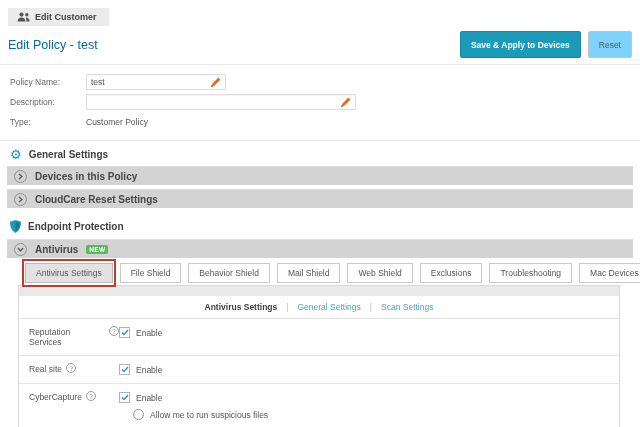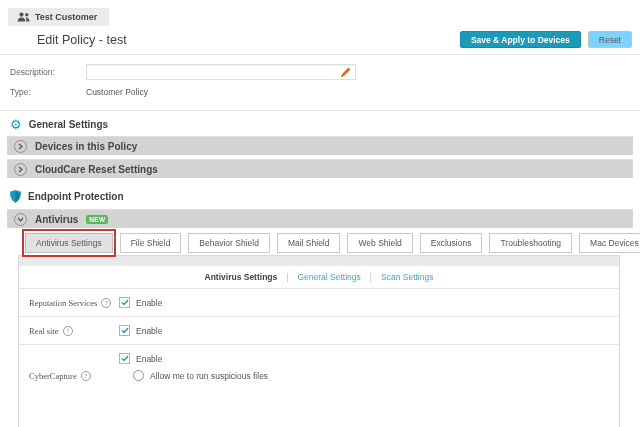--- a/index.html
+++ b/index.html
@@ -13,23 +13,23 @@
   
   .customer-tab {
     display:inline-flex; align-items:center; gap:5px;
     margin:8px 0 0 8px; padding:4px 12px 4px 9px;
     background:#ebebeb; cursor:pointer;
   }
   .customer-tab .lbl { font-size:9px; color:#444; font-weight:bold; }
 
   
   .title-row { display:flex; align-items:center; padding:5px 8px 0 8px; }
-  .page-title { font-size:12.5px; font-weight:400; color:#404040;margin-left:29px; }
+  .page-title { font-size:12.5px; font-weight:400; color:#0369a1; }
   .actions { margin-left:auto; display:flex; gap:7px; }
-  .btn { font-family:inherit; font-size:8.5px; height:17px; padding:0 10px;
+  .btn { font-family:inherit; font-size:8.5px; height:27px; padding:0 10px;
          border-radius:2px; cursor:pointer; }
   .btn-primary { background:#1b9aba; border:1px solid #1789a7; color:#fff; font-weight:bold; }
   .btn-default { background:#7dd3fc; border:1px solid #c2c2c2; color:#555; }
 
   .divider { border-top:1px solid #e7e7e7; margin-top:6px; }
 
   
   .form { padding:7px 10px 2px 10px; }
   .form-row { display:flex; align-items:center; height:20px; }
   .form-label { width:76px; font-size:8.5px; color:#666; }
@@ -86,21 +86,21 @@
     margin:2px 20px 0 18px; border:1px solid #d9d9d9; background:#fff; height:177px;
   }
   .panel-strip { height:10px; background:#e9e9e9; }
   .subnav { display:flex; justify-content:center; align-items:center; gap:9px;
             height:22px; font-size:8.5px; }
   .subnav .current { color:#3f3f3f; font-weight:bold; }
   .subnav .sep { color:#bbb; }
   .subnav a { color:#4da3c4; text-decoration:none; cursor:pointer; }
 
   .setting-row { display:flex; border-top:1px solid #e5e5e5; padding:8px 0 8px 10px; }
-  .setting-label { width:90px; font-size:8.5px; color:#555; display:flex; gap:4px; align-items:flex-end;font-family:Liberation Serif, serif; }
+  .setting-label { width:90px; font-size:8.5px; color:#555; display:flex; gap:4px; align-items:flex-start; }
   .help {
     width:10px; height:10px; border-radius:50%; border:1px solid #9a9a9a; color:#8a8a8a;
     font-size:7px; display:inline-flex; align-items:center; justify-content:center;
     flex:none; cursor:pointer; margin-top:-1px;
   }
   .ctrl { display:flex; flex-direction:column; gap:6px; }
   .cb-line, .radio-line { display:flex; align-items:center; gap:6px; font-size:8.5px; }
   .radio-line { margin-left:14px; }
   .checkbox {
     width:11px; height:11px; border:1px solid #b3b3b3; background:#fff;
@@ -123,36 +123,48 @@
     <span style="display:flex;">
       <svg width="13" height="10" viewBox="0 0 13 10">
           <g fill="#555">
         <circle cx="4.5" cy="2.6" r="2.1"></circle>
             <path d="M0.6 9.6 C0.6 6.8 2.3 5.6 4.5 5.6 C6.7 5.6 8.4 6.8 8.4 9.6 Z"></path>
         <circle cx="9.8" cy="2.8" r="1.7"></circle>
             <path d="M8.9 5.4 C11 5.3 12.5 6.5 12.5 9.6 L9.4 9.6 C9.4 7.8 9.2 6.4 8.9 5.4 Z"></path>
       </g>
         </svg>
     </span>
-    <span class="lbl">Test Customer</span>
+    <span class="lbl">Edit Customer</span>
   </div>
 
   
   <div class="title-row">
     <div class="page-title">Edit Policy - test</div>
     <div class="actions">
       <button class="btn btn-primary">Save &amp; Apply to Devices</button>
       <button class="btn btn-default">Reset</button>
     </div>
   </div>
 
   <div class="divider"></div>
 
   
   <div class="form">
+    <div class="form-row">
+      <span class="form-label">Policy Name:</span>
+      <div class="tinput w-name">
+        <input value="test" style="">
+        <span class="edit-ico">
+          <svg width="10" height="10" viewBox="0 0 10 10">
+              <polygon points="0,10 1.6,6.4 7.4,0.6 9.4,2.6 3.6,8.4" fill="#e8661f"></polygon>
+              <polygon points="0,10 0.7,8 2,9.2" fill="#b34d14"></polygon>
+            </svg>
+        </span>
+      </div>
+    </div>
     <div class="form-row">
       <span class="form-label">Description:</span>
       <div class="tinput w-desc">
         <input value="" style="">
         <span class="edit-ico">
           <svg width="10" height="10" viewBox="0 0 10 10">
               <polygon points="0,10 1.6,6.4 7.4,0.6 9.4,2.6 3.6,8.4" fill="#e8661f"></polygon>
               <polygon points="0,10 0.7,8 2,9.2" fill="#b34d14"></polygon>
             </svg>
         </span>

